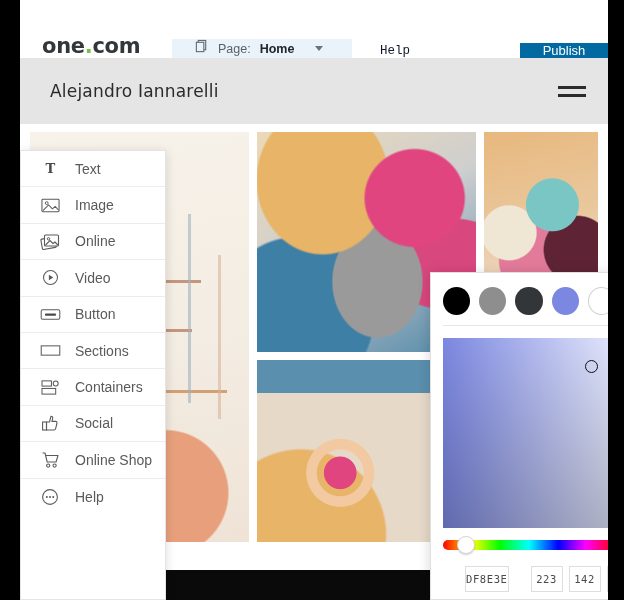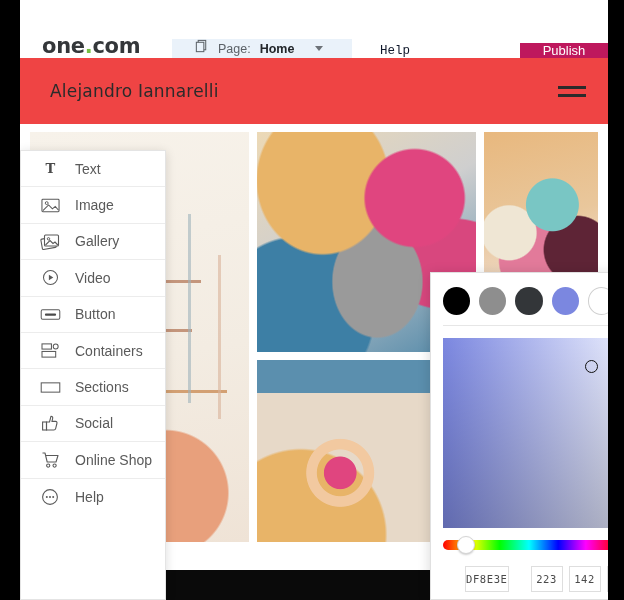--- a/index.html
+++ b/index.html
@@ -48,34 +48,34 @@
     border-top:5px solid #6d7278; margin-left:12px;
   }
 
   #help-area{
     flex:1; display:flex; align-items:center; padding-left:28px;
     box-sizing:border-box;
   }
   #help-area .help{ font-size:12.5px; color:#0f172a; cursor:pointer;font-family:Liberation Mono, monospace;}
 
   #publish-btn{
-    width:88px; background:#be185d; color:#fff;
+    width:88px; background:#0369a1; color:#fff;
     display:flex; align-items:center; justify-content:center;
     font-size:13px; cursor:pointer;
   }
 
   
   #canvas{
     position:absolute; left:0; top:58px; width:588px; height:542px;
     background:#ffffff; overflow:hidden;
   }
   #site-header{
     height:66px; display:flex; align-items:center; justify-content:space-between;
     padding:0 22px 0 30px; box-sizing:border-box;
-    background:#ef4444;
+    background:#e5e5e5;
   }
   #site-title{
     font-size:17px; color:#2b2b2b; letter-spacing:.2px;
     font-family:"DejaVu Sans", sans-serif;
   }
   #burger{ width:28px; cursor:pointer; }
   #burger span{ display:block; height:3px; background:#2b2b2b; margin:5px 0;}
 
   
   #gallery{
@@ -318,61 +318,61 @@
 
     <div class="pitem">
       <span class="pico">
         <svg width="20" height="17" viewBox="0 0 20 17">
           <rect x="1.5" y="5" width="14" height="10.5" fill="none" stroke="#5a5a5a" stroke-width="1.1" rx="1" transform="rotate(-10 8.5 10)"></rect>
           <rect x="4.5" y="2" width="14" height="11" fill="#fff" stroke="#5a5a5a" stroke-width="1.1" rx="1"></rect>
           <circle cx="8.5" cy="5.8" r="1.2" fill="none" stroke="#5a5a5a" stroke-width="1"></circle>
           <path d="M5.5 12 L10 7.5 L13 10.5 L15 9 L17.8 12" fill="none" stroke="#5a5a5a" stroke-width="1.1"></path>
         </svg>
       </span>
-      <span class="plabel">Gallery</span>
+      <span class="plabel">Online</span>
     </div>
 
     <div class="pitem">
       <span class="pico">
         <svg width="17" height="17" viewBox="0 0 18 18">
           <circle cx="9" cy="9" r="7.4" fill="none" stroke="#5a5a5a" stroke-width="1.1"></circle>
           <path d="M7.3 6 L12 9 L7.3 12 Z" fill="#5a5a5a"></path>
         </svg>
       </span>
       <span class="plabel">Video</span>
     </div>
 
     <div class="pitem">
       <span class="pico">
         <svg width="21" height="13" viewBox="0 0 22 14">
           <rect x="1" y="2" width="20" height="10" fill="none" stroke="#5a5a5a" stroke-width="1.1" rx="1.5"></rect>
           <rect x="5" y="6" width="12" height="2.4" fill="#4a4a4a" rx="1"></rect>
         </svg>
       </span>
       <span class="plabel">Button</span>
+    </div>
+
+    <div class="pitem">
+      <span class="pico">
+        <svg width="21" height="13" viewBox="0 0 22 14">
+          <rect x="1" y="2" width="20" height="10" fill="none" stroke="#5a5a5a" stroke-width="1.1"></rect>
+        </svg>
+      </span>
+      <span class="plabel">Sections</span>
     </div>
 
     <div class="pitem">
       <span class="pico">
         <svg width="19" height="17" viewBox="0 0 20 18">
           <rect x="1" y="2" width="10" height="5.5" fill="none" stroke="#5a5a5a" stroke-width="1.1"></rect>
           <circle cx="15.5" cy="4.7" r="2.6" fill="none" stroke="#5a5a5a" stroke-width="1.1"></circle>
           <rect x="1" y="10" width="14.5" height="6" fill="none" stroke="#5a5a5a" stroke-width="1.1"></rect>
         </svg>
       </span>
       <span class="plabel">Containers</span>
-    </div>
-
-    <div class="pitem">
-      <span class="pico">
-        <svg width="21" height="13" viewBox="0 0 22 14">
-          <rect x="1" y="2" width="20" height="10" fill="none" stroke="#5a5a5a" stroke-width="1.1"></rect>
-        </svg>
-      </span>
-      <span class="plabel">Sections</span>
     </div>
 
 
     <div class="pitem">
       <span class="pico">
         <svg width="18" height="18" viewBox="0 0 18 18">
           <path d="M5.5 16 L5.5 8 L8.5 8 L10 2.2 C11.6 2.2 12 3.4 11.6 4.8 L10.9 7.4 L14.6 7.4 C15.8 7.4 16.2 8.4 15.9 9.5 L14.7 14.3 C14.5 15.4 13.8 16 12.8 16 Z" fill="none" stroke="#5a5a5a" stroke-width="1.1" stroke-linejoin="round"></path>
           <rect x="1.6" y="8" width="3.9" height="8" fill="none" stroke="#5a5a5a" stroke-width="1.1"></rect>
         </svg>
       </span>

